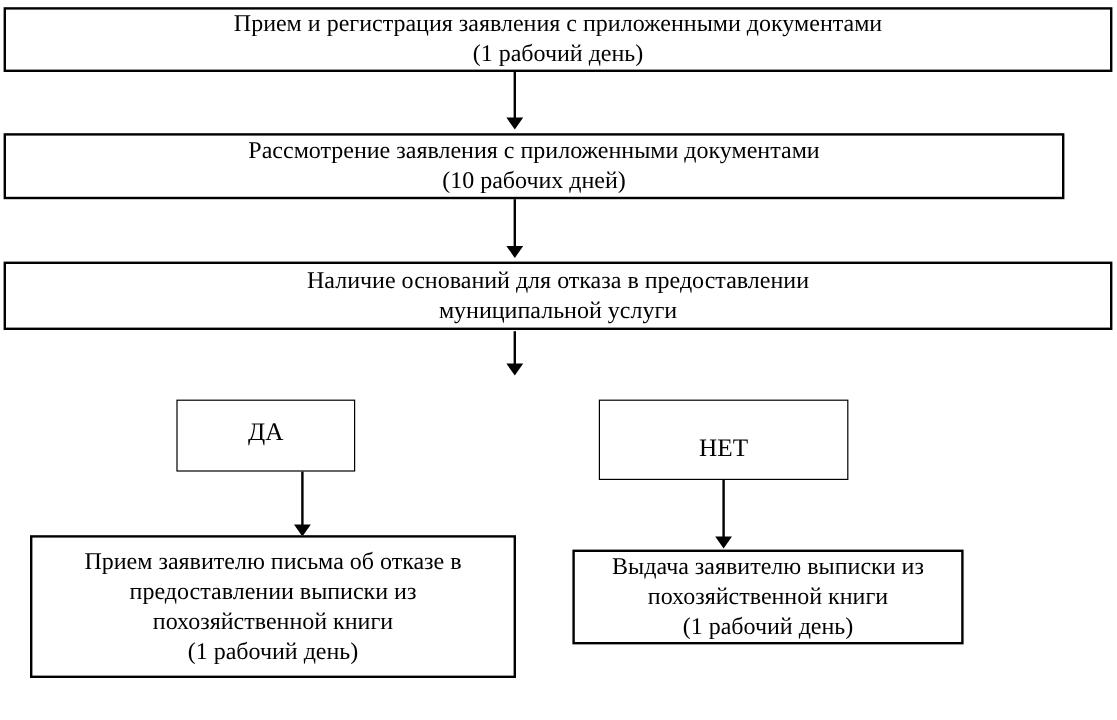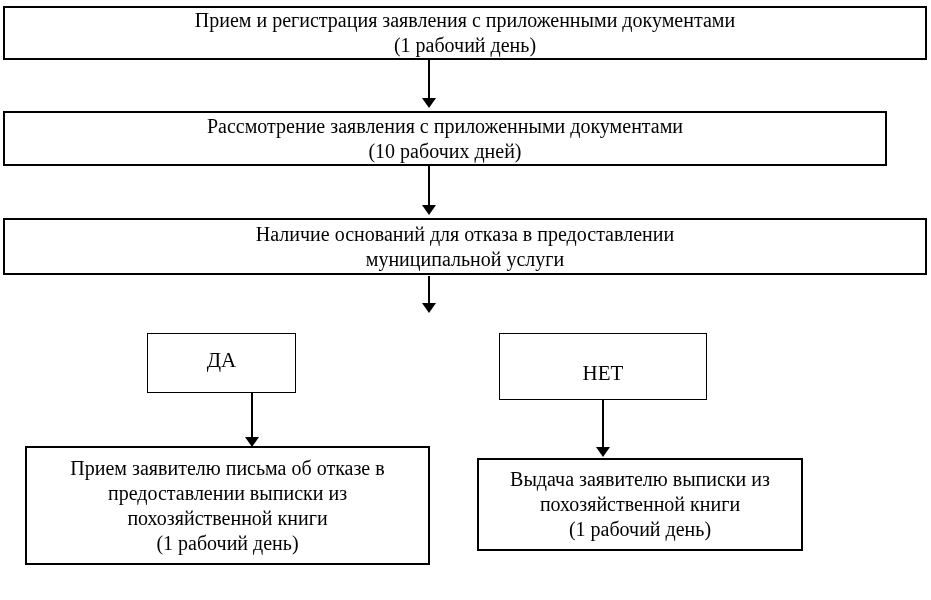--- a/index.html
+++ b/index.html
@@ -108,19 +108,19 @@
     <div class="head"></div>
   </div>
 
   <div class="fbox" style="left:25px; top:446px; width:405px; height:119px;">
     <div class="main">Прием заявителю письма об отказе в
 предоставлении выписки из
 похозяйственной книги</div>
     <div class="duration">(1 рабочий день)</div>
   </div>
 
-  <div class="fbox" style="left:477px; top:458px; width:326px; height:93px;">
+  <div class="fbox" style="left:477px; top:458px; width:326px; height:79px;">
     <div class="main">Выдача заявителю выписки из
 похозяйственной книги</div>
     <div class="duration">(1 рабочий день)</div>
   </div>
 
 </div>
 
 </body></html>

